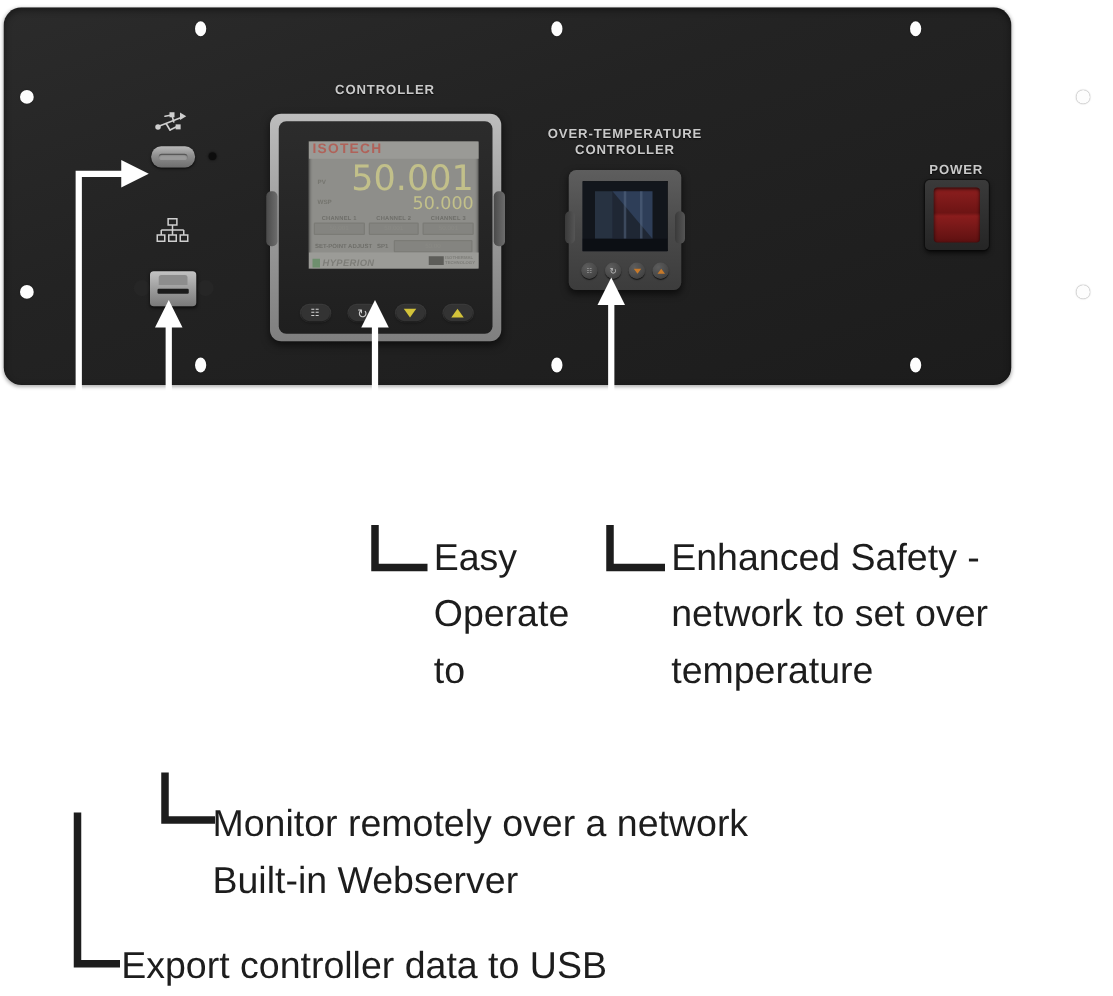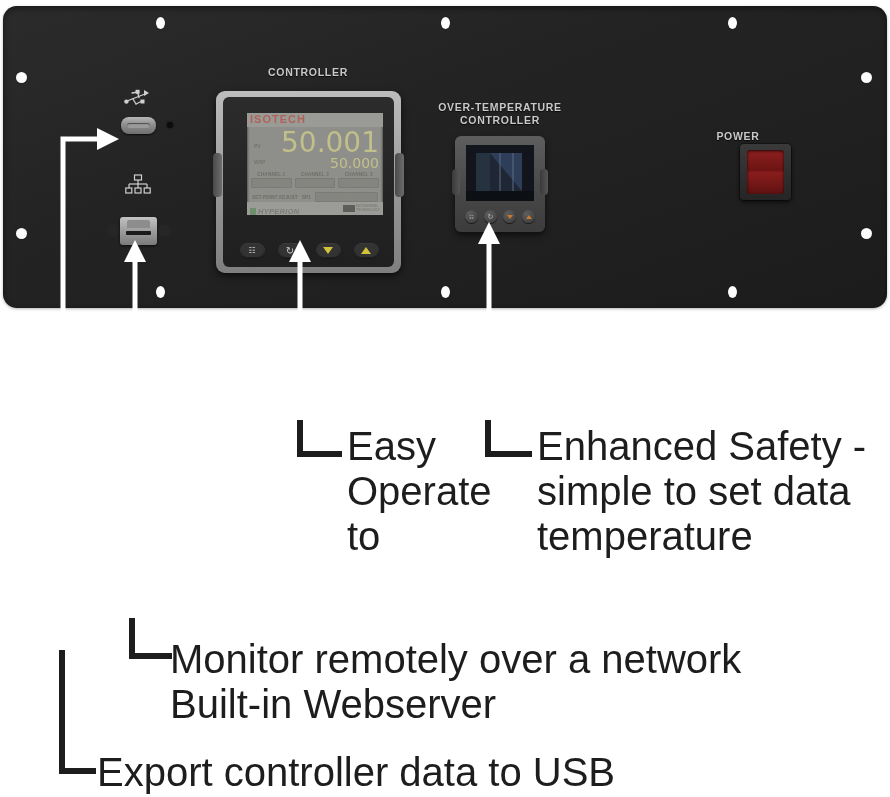--- a/index.html
+++ b/index.html
@@ -1,20 +1,20 @@
 <!DOCTYPE html>
 <html><head>
 <meta charset="utf-8">
 <style>
   html,body{margin:0;padding:0;background:#fff;}
   body{width:890px;height:797px;position:relative;overflow:hidden;
        font-family:"Liberation Sans",sans-serif;-webkit-font-smoothing:antialiased;}
 
   
-  #panel{position:absolute;left:3px;top:6px;width:884px;height:302px;
+  #panel{position:absolute;left:3px;top:6px;width:806px;height:302px;
          border-radius:14px;
          background:linear-gradient(160deg,#2b2b2b 0%,#232323 40%,#1c1c1c 100%);
          box-shadow:0 2px 6px rgba(0,0,0,.45) inset, 0 1px 3px rgba(0,0,0,.3);}
   .screw{position:absolute;width:9px;height:12px;border-radius:50%;
          background:#fdfdfd;box-shadow:0 0 1px rgba(0,0,0,.6);}
   .screw.rnd{width:11px;height:11px;}
 
   
   .panel-label{position:absolute;color:#c9c9c9;font-weight:bold;
                letter-spacing:.7px;font-size:10.5px;text-align:center;
@@ -106,21 +106,21 @@
   .otri-u{width:0;height:0;border-left:3px solid transparent;border-right:3px solid transparent;
        border-bottom:4px solid #c87a2a;}
 
   
   #pwr{position:absolute;left:737px;top:138px;width:51px;height:56px;border-radius:4px;
        background:linear-gradient(180deg,#3a3a3a,#252525);
        box-shadow:0 2px 4px rgba(0,0,0,.7),0 0 0 1px #151515;}
   #pwr-rock{position:absolute;left:7px;top:6px;width:37px;height:44px;border-radius:3px;
        background:linear-gradient(180deg,#8e1f1f,#6d1414 46%,#8a1d1d 52%,#5e1111);
        box-shadow:0 1px 3px rgba(0,0,0,.8) inset;}
-  .co-txt{position:absolute;color:#1d1d1d;font-size:40px;line-height:45px;}
+  .co-txt{position:absolute;color:#1d1d1d;font-size:30px;line-height:45px;}
   .arrow-w{position:absolute;}
   svg{display:block;overflow:visible;}
 </style>
 </head>
 <body>
 
 <div id="panel">
 
   <div class="screw" style="left:153px;top:11px;"></div>
   <div class="screw" style="left:438px;top:11px;"></div>
@@ -269,21 +269,21 @@
         </div>
       <div class="obtn">
         <i class="otri-d"></i>
         </div>
       <div class="obtn">
         <i class="otri-u"></i>
         </div>
     </div>
   </div>
 
-  <div class="panel-label" style="left:695px;top:124px;width:80px;">POWER</div>
+  <div class="panel-label" style="left:722px;top:124px;width:80px;">POWER</div>
   <div id="pwr">
     <div id="pwr-rock"></div>
   </div>
 </div>
 
 <div class="arrow-w" style="left:59px;top:110px;">
   <svg width="70" height="210" viewBox="0 0 70 210">
     <path d="M4 205 L4 29 L40 29" stroke="#ffffff" stroke-width="5" fill="none"></path>
     <polygon points="38,18 60,29 38,40" fill="#ffffff"></polygon>
   </svg>
@@ -335,21 +335,21 @@
 </div>
 
 <div class="co-txt" style="left:347px;top:424px;width:130px;">
   <div>Easy</div>
   <div>Operate</div>
   <div>to</div>
 </div>
 
 <div class="co-txt" style="left:537px;top:424px;width:345px;">
   <div>Enhanced Safety -</div>
-  <div>simple to set data</div>
+  <div>network to set over</div>
   <div>temperature</div>
 </div>
 
 <div class="co-txt" style="left:170px;top:637px;width:620px;">
   <div>Monitor remotely over a network</div>
   <div>Built-in Webserver</div>
 </div>
 
 <div class="co-txt" style="left:97px;top:750px;width:700px;">
   <div>Export controller data to USB</div>

